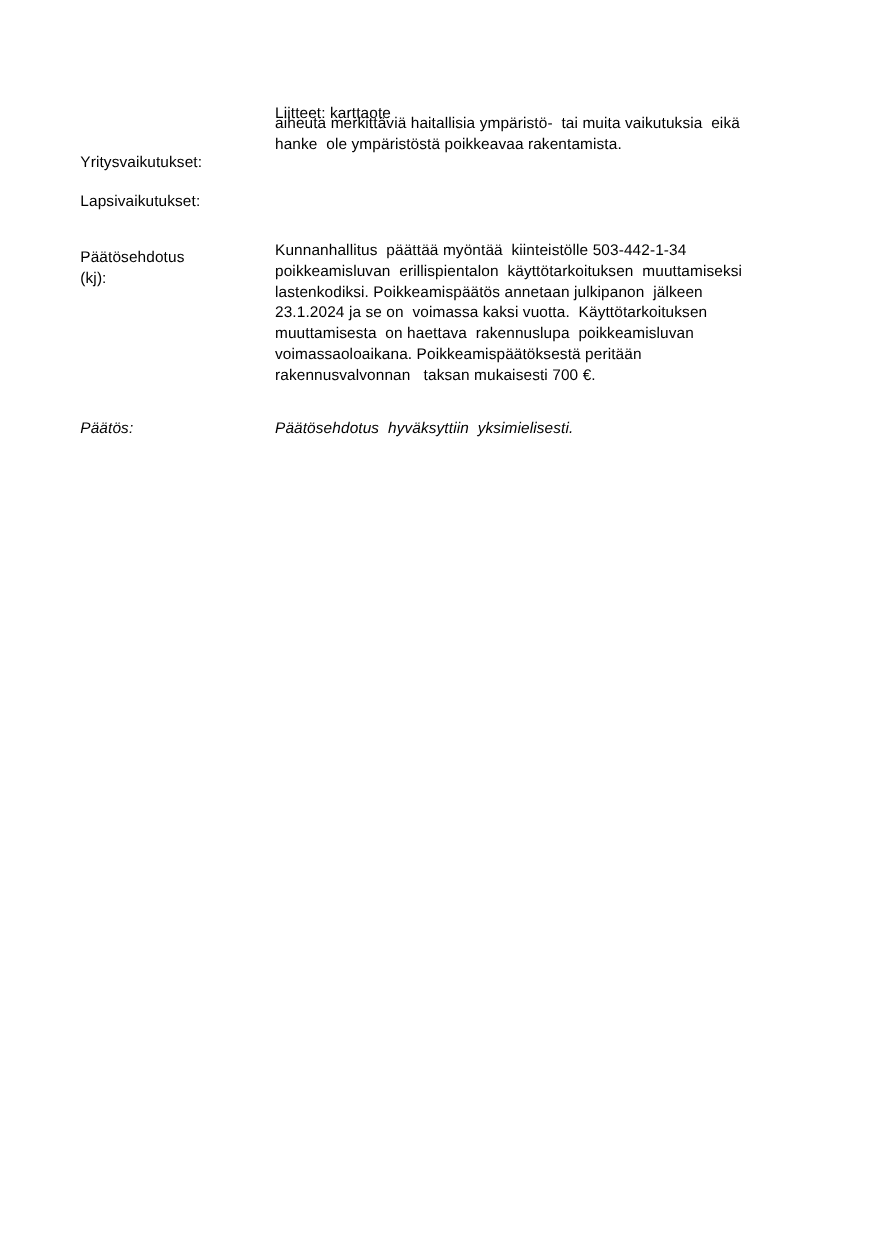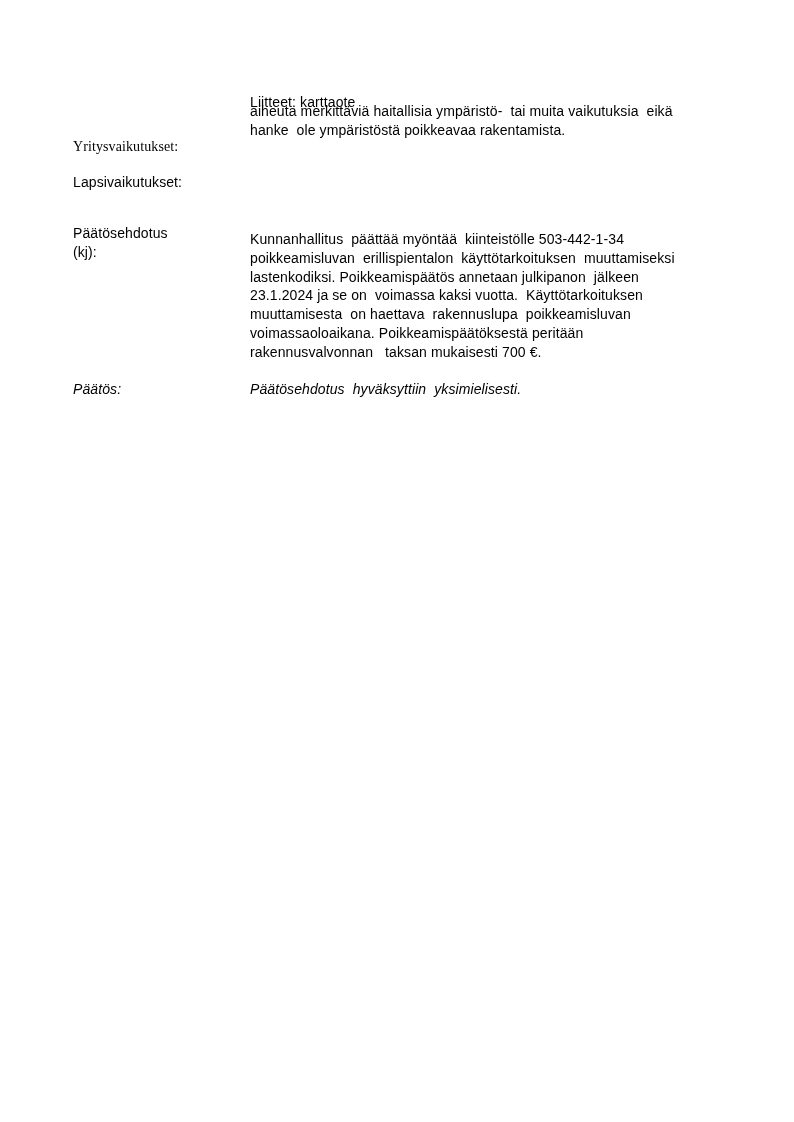--- a/index.html
+++ b/index.html
@@ -22,24 +22,24 @@
     color: #000000;
     white-space: pre;          
     letter-spacing: 0.1px;
   }
   .lbl { left: 73px; }
   .bdy { left: 250px; }
 
   
   .pos-intro  { top: 58px; margin-top: 44px; }
   .pos-attach { top: 93px; }
-  .pos-r0     { top: 138px; font-family: Liberation Serif, serif; }
+  .pos-r0     { top: 138px; }
   .pos-r1     { top: 173px; }
   .pos-r2l    { top: 224px; }
-  .pos-r2t    { top: 230px; }
+  .pos-r2t    { top: 218px; }
   .pos-r3     { top: 380px; font-style: italic; }
 </style>
 </head>
 <body>
 
 <div class="page">
 
   <div class="t bdy pos-intro">aiheuta merkittäviä haitallisia ympäristö-  tai muita vaikutuksia  eikä
 hanke  ole ympäristöstä poikkeavaa rakentamista.</div>
 

